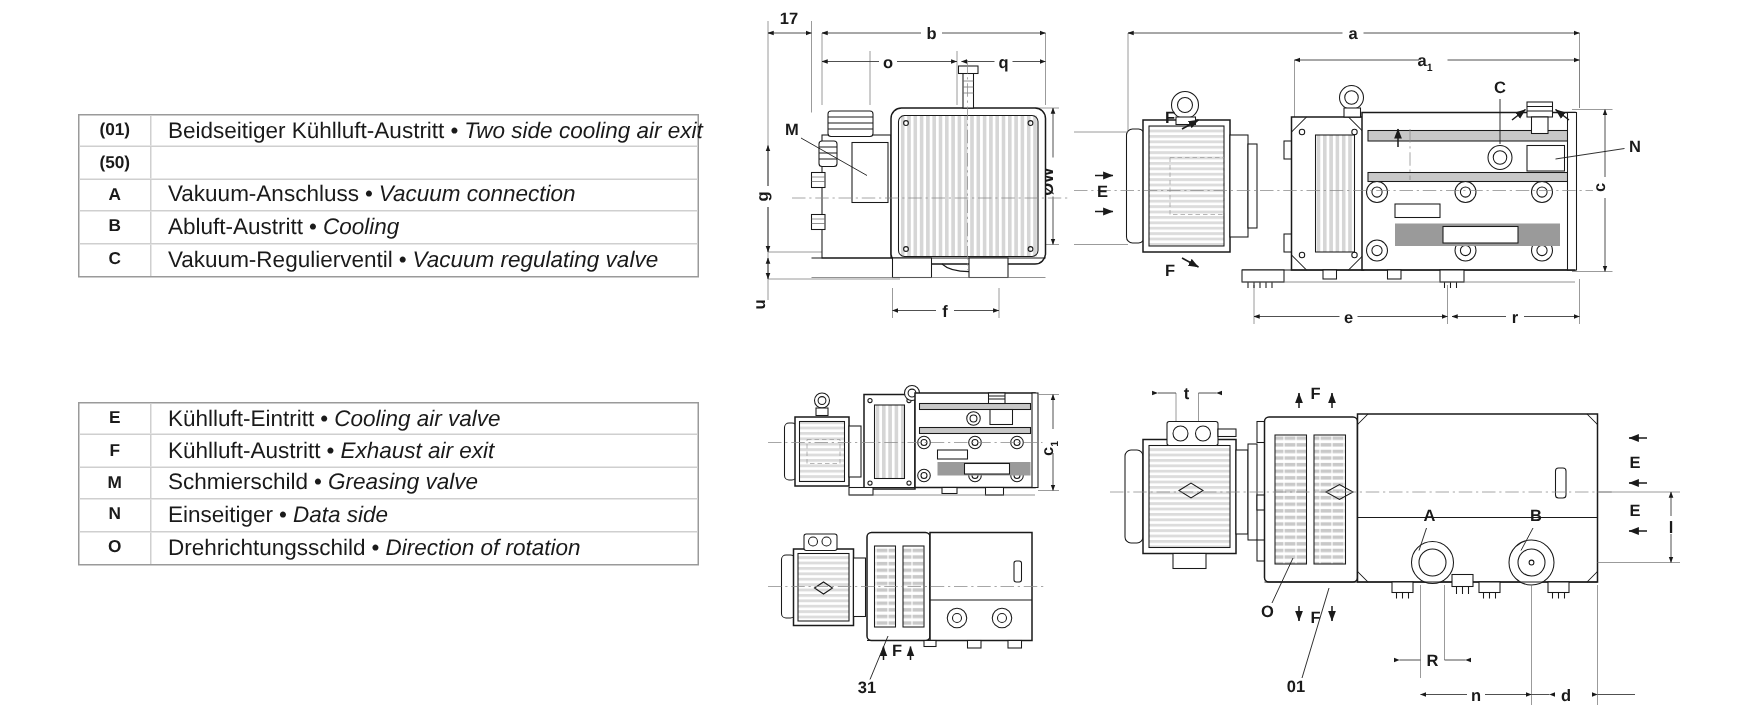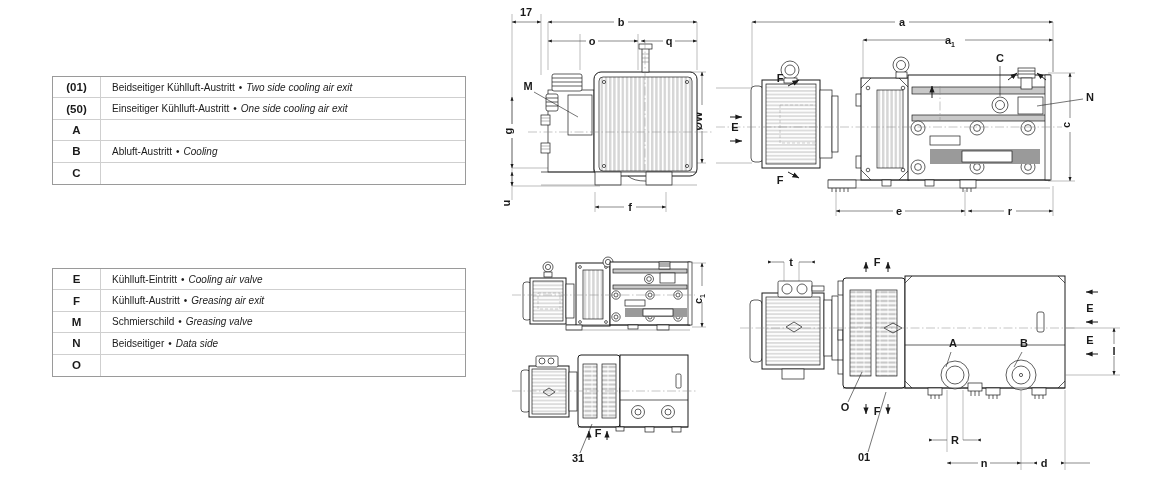--- a/index.html
+++ b/index.html
@@ -43,21 +43,21 @@
     font-size: 11.5px;
     border-right: 1px solid #cfcfcf;
     align-self: stretch;
     display: flex;
     align-items: center;
     justify-content: center;
     box-sizing: border-box;
   }
   .legend-text {
     padding-left: 11px;
-    font-size: 10px;
+    font-size: 15px;
     white-space: nowrap;
   }
   .legend-text .de { font-style: normal; }
   .legend-text .dot { padding: 0 4px; }
   .legend-text .en { font-style: italic; }
 
   
   #drawings {
     position: absolute;
     left: 0; top: 0;
@@ -92,53 +92,55 @@
 </head>
 <body>
 
 <div class="legend" id="legend-top">
   <div class="legend-row">
     <div class="legend-code">(01)</div>
     <div class="legend-text"><span class="de">Beidseitiger Kühlluft-Austritt</span><span class="dot">•</span><span class="en">Two side cooling air exit</span></div>
   </div>
   <div class="legend-row">
     <div class="legend-code">(50)</div>
-    <div class="legend-text"><span class="de">Einseitiger Kühlluft-Austritt</span><span class="dot">•</span><span class="en">One side cooling air exit</span></div>
   </div>
   <div class="legend-row">
     <div class="legend-code">A</div>
+    <div class="legend-text"><span class="de">Vakuum-Anschluss</span><span class="dot">•</span><span class="en">Vacuum connection</span></div>
   </div>
   <div class="legend-row">
     <div class="legend-code">B</div>
     <div class="legend-text"><span class="de">Abluft-Austritt</span><span class="dot">•</span><span class="en">Cooling</span></div>
   </div>
   <div class="legend-row">
     <div class="legend-code">C</div>
+    <div class="legend-text"><span class="de">Vakuum-Regulierventil</span><span class="dot">•</span><span class="en">Vacuum regulating valve</span></div>
   </div>
 </div>
 
 <div class="legend" id="legend-bottom">
   <div class="legend-row">
     <div class="legend-code">E</div>
     <div class="legend-text"><span class="de">Kühlluft-Eintritt</span><span class="dot">•</span><span class="en">Cooling air valve</span></div>
   </div>
   <div class="legend-row">
     <div class="legend-code">F</div>
-    <div class="legend-text"><span class="de">Kühlluft-Austritt</span><span class="dot">•</span><span class="en">Greasing air exit</span></div>
+    <div class="legend-text"><span class="de">Kühlluft-Austritt</span><span class="dot">•</span><span class="en">Exhaust air exit</span></div>
   </div>
   <div class="legend-row">
     <div class="legend-code">M</div>
     <div class="legend-text"><span class="de">Schmierschild</span><span class="dot">•</span><span class="en">Greasing valve</span></div>
   </div>
   <div class="legend-row">
     <div class="legend-code">N</div>
-    <div class="legend-text"><span class="de">Beidseitiger</span><span class="dot">•</span><span class="en">Data side</span></div>
+    <div class="legend-text"><span class="de">Einseitiger</span><span class="dot">•</span><span class="en">Data side</span></div>
   </div>
   <div class="legend-row">
     <div class="legend-code">O</div>
+    <div class="legend-text"><span class="de">Drehrichtungsschild</span><span class="dot">•</span><span class="en">Direction of rotation</span></div>
   </div>
 </div>
 
 <div id="drawings">
 <svg width="1160" height="480" viewBox="0 0 1160 480" xmlns="http://www.w3.org/2000/svg">
   <defs>
     <marker id="ah" markerWidth="7" markerHeight="6" refX="6.6" refY="3" orient="auto">
       <path d="M0,0.4 L6.8,3 L0,5.6 z" class="arrhead"></path>
     </marker>
     <marker id="ahr" markerWidth="7" markerHeight="6" refX="0.4" refY="3" orient="auto">

